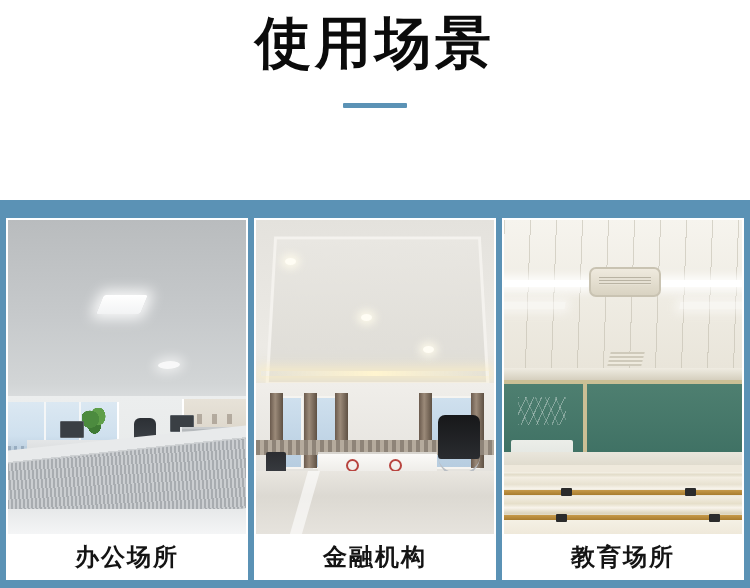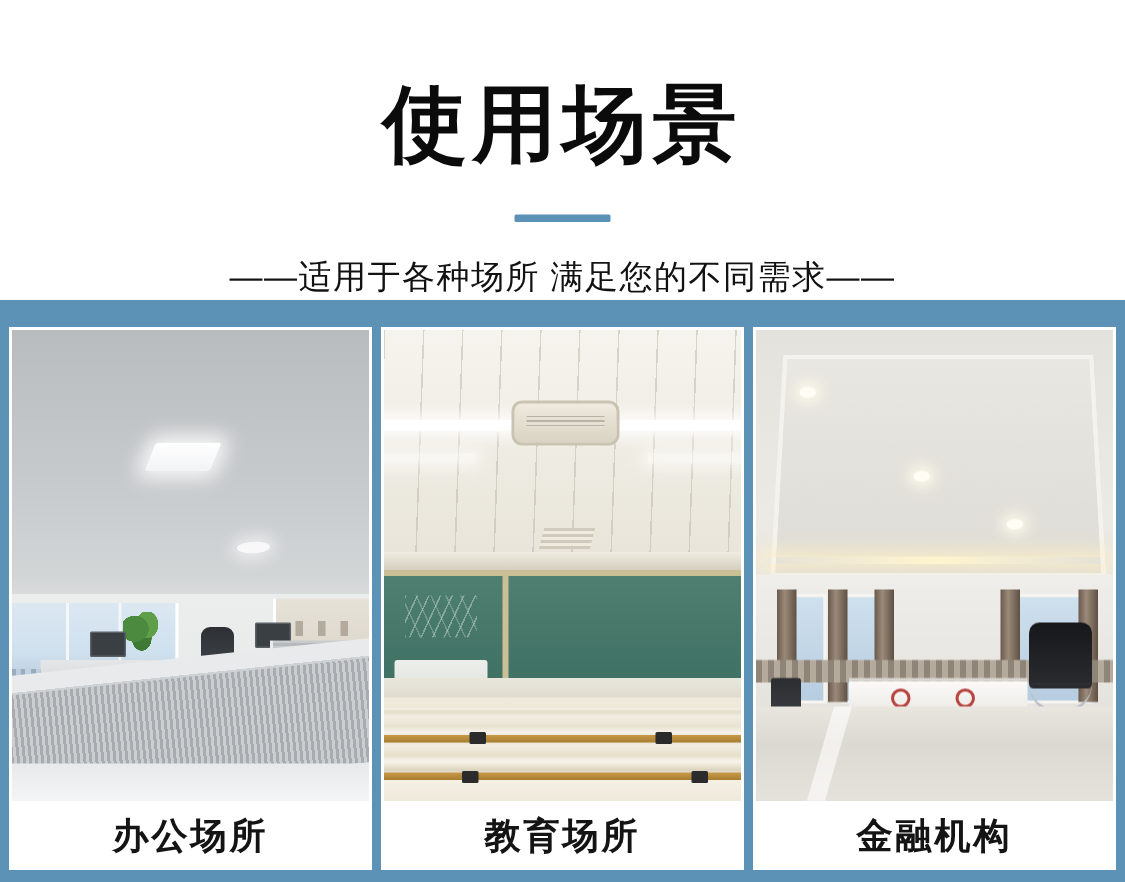--- a/index.html
+++ b/index.html
@@ -7,21 +7,21 @@
     width:750px;height:588px;
     background:#ffffff;
     font-family:"Liberation Sans","DejaVu Sans",sans-serif;
     overflow:hidden;
   }
   .page{position:relative;width:750px;height:588px;}
 
   
   .header{
     position:absolute;left:0;top:0;width:750px;height:182px;
-    background:#ffffff;text-align:center;margin-top:40px;
+    background:#ffffff;text-align:center;
   }
   .title{
     position:absolute;left:0;top:12px;width:750px;
     font-size:56px;line-height:62px;font-weight:bold;
     color:#0b0b0b;letter-spacing:4px;
   }
   .rule{
     position:absolute;left:50%;top:103px;margin-left:-32px;
     width:64px;height:5px;background:#5b92b5;border-radius:1px;
   }
@@ -371,21 +371,20 @@
   }
 </style>
 </head>
 <body>
 
 <div class="page">
 
   <div class="header">
     <div class="title">使用场景</div>
     <div class="rule"></div>
-    <div class="subtitle">——适用于各种场所 满足您的不同需求——</div>
   </div>
 
   <div class="band">
     <div class="cards">
 
       <div class="card">
         <div class="photo">
           <div class="ph office">
             <div class="ceiling-light"></div>
             <div class="ceiling-light2"></div>
@@ -403,48 +402,20 @@
             <div class="desk"></div>
             <div class="monitor" style="left:22%;top:64%"></div>
             <div class="monitor" style="left:68%;top:62%"></div>
             <div class="chair" style="left:53%;top:63%"></div>
             <div class="cubicle"></div>
             <div class="partition"></div>
             <div class="floor"></div>
           </div>
         </div>
         <div class="caption">办公场所</div>
-      </div>
-
-      <div class="card">
-        <div class="photo">
-          <div class="ph school">
-            <div class="grid"></div>
-            <div class="tube" style="left:-4%;top:19%;width:40%"></div>
-            <div class="tube" style="right:-4%;top:19%;width:40%"></div>
-            <div class="tube" style="left:-4%;top:26%;width:30%;opacity:.55"></div>
-            <div class="tube" style="right:-4%;top:26%;width:30%;opacity:.55"></div>
-            <div class="ac"></div>
-            <div class="vent"></div>
-            <div class="beam"></div>
-            <div class="board">
-                <div class="chalk"></div>
-              </div>
-            <div class="podium"></div>
-            <div class="railwall"></div>
-            <div class="desks"></div>
-            <div class="rail" style="top:86%"></div>
-            <div class="rail" style="top:94%"></div>
-            <div class="knob" style="left:24%;top:85.5%"></div>
-            <div class="knob" style="left:76%;top:85.5%"></div>
-            <div class="knob" style="left:22%;top:93.5%"></div>
-            <div class="knob" style="left:86%;top:93.5%"></div>
-          </div>
-        </div>
-        <div class="caption">教育场所</div>
       </div>
 
       <div class="card">
         <div class="photo">
           <div class="ph bank">
             <div class="coffer"></div>
             <div class="cove"></div>
             <div class="dl" style="left:12%;top:12%"></div>
             <div class="dl" style="left:44%;top:30%"></div>
             <div class="dl" style="left:70%;top:40%"></div>
@@ -462,16 +433,44 @@
             <div class="emblem" style="left:38%"></div>
             <div class="emblem" style="left:56%"></div>
             <div class="chair"></div>
             <div class="bin"></div>
             <div class="floor"></div>
           </div>
         </div>
         <div class="caption">金融机构</div>
       </div>
 
+      <div class="card">
+        <div class="photo">
+          <div class="ph school">
+            <div class="grid"></div>
+            <div class="tube" style="left:-4%;top:19%;width:40%"></div>
+            <div class="tube" style="right:-4%;top:19%;width:40%"></div>
+            <div class="tube" style="left:-4%;top:26%;width:30%;opacity:.55"></div>
+            <div class="tube" style="right:-4%;top:26%;width:30%;opacity:.55"></div>
+            <div class="ac"></div>
+            <div class="vent"></div>
+            <div class="beam"></div>
+            <div class="board">
+                <div class="chalk"></div>
+              </div>
+            <div class="podium"></div>
+            <div class="railwall"></div>
+            <div class="desks"></div>
+            <div class="rail" style="top:86%"></div>
+            <div class="rail" style="top:94%"></div>
+            <div class="knob" style="left:24%;top:85.5%"></div>
+            <div class="knob" style="left:76%;top:85.5%"></div>
+            <div class="knob" style="left:22%;top:93.5%"></div>
+            <div class="knob" style="left:86%;top:93.5%"></div>
+          </div>
+        </div>
+        <div class="caption">教育场所</div>
+      </div>
+
 
     </div>
   </div>
 </div>
 
 </body></html>

